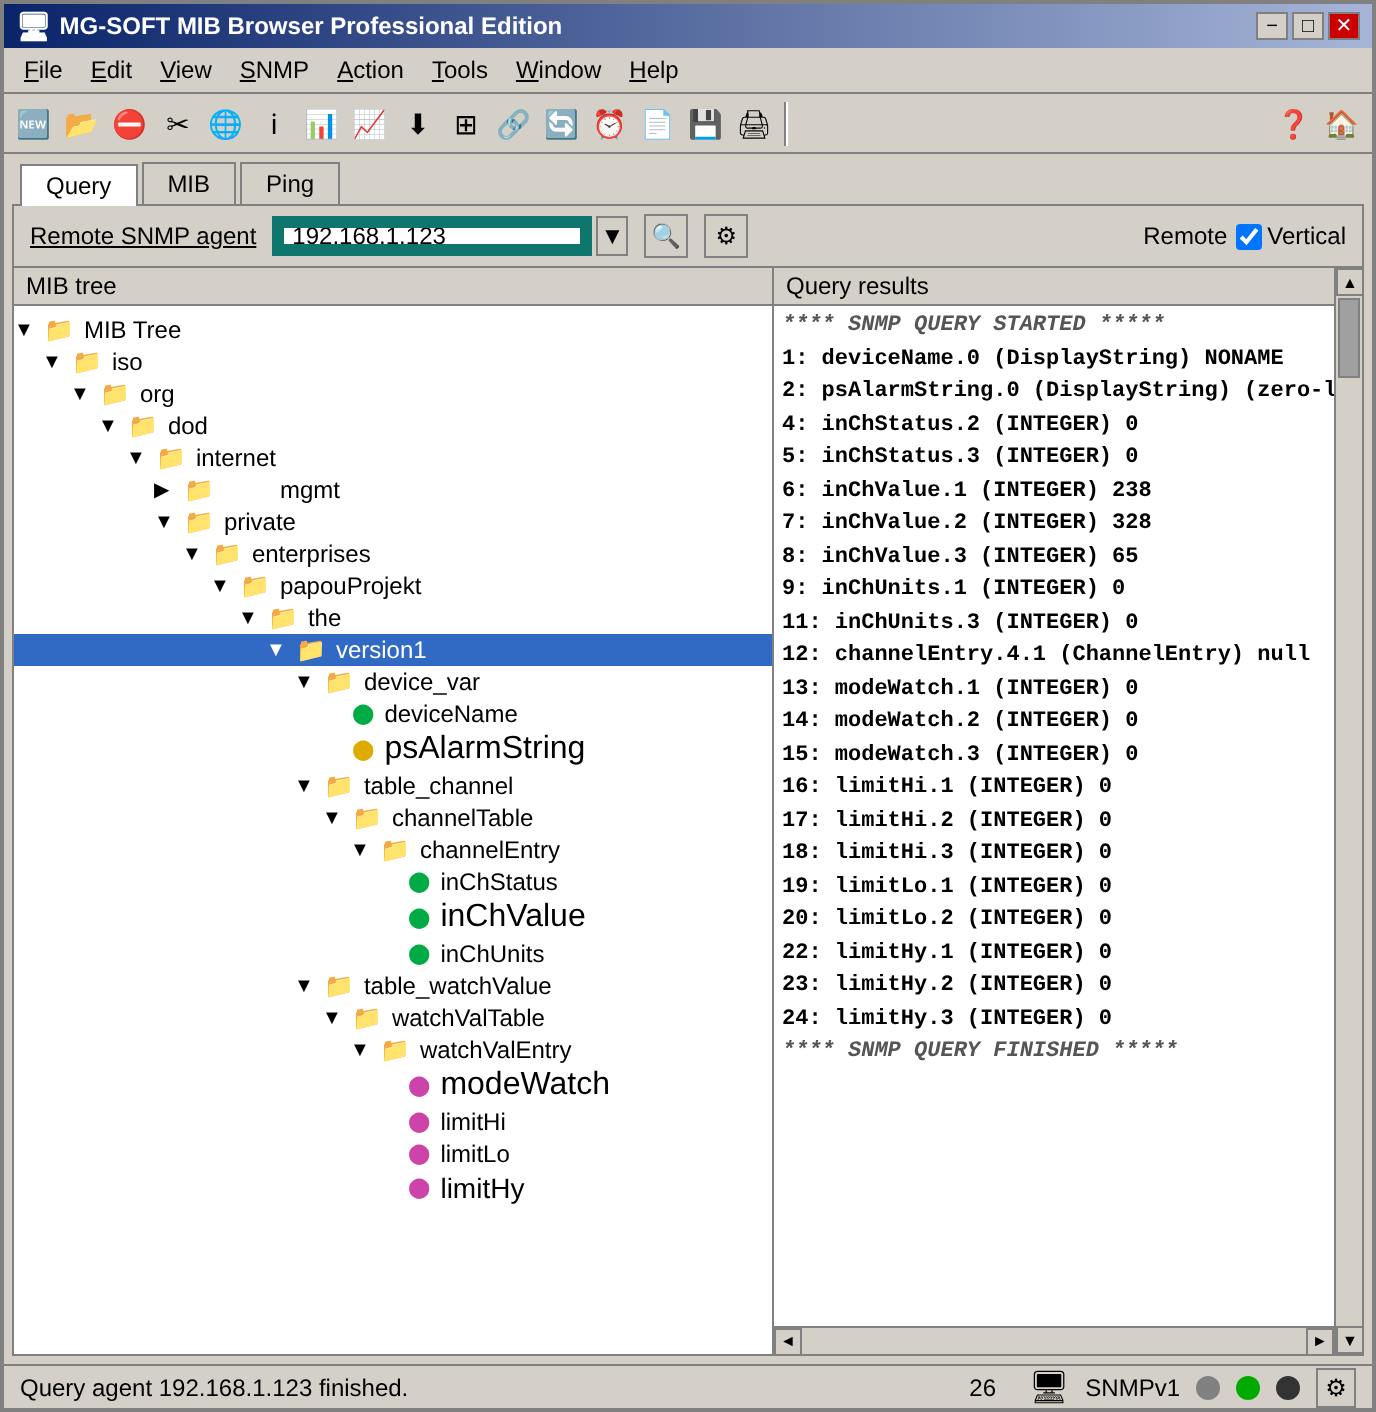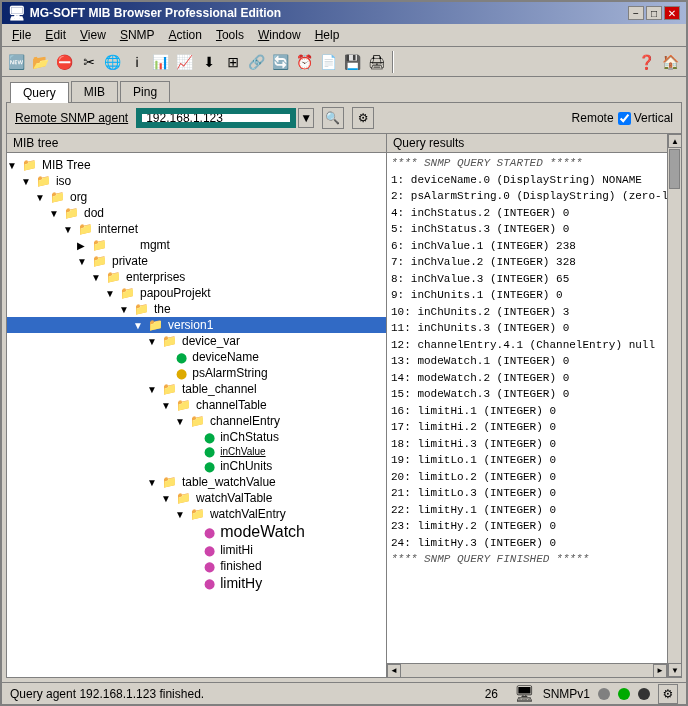--- a/index.html
+++ b/index.html
@@ -41,21 +41,21 @@
     .left-pane { width: 380px; border-right: 1px solid #808080; background: white; overflow: auto; }
     .left-pane-header { background: #d4d0c8; padding: 2px 6px; font-size: 12px; border-bottom: 1px solid #808080; }
 
     .tree-container { padding: 4px 0; }
     .tree-item { display: flex; align-items: center; gap: 3px; padding: 1px 0; cursor: pointer; white-space: nowrap; }
     .tree-item.selected { background: #316ac5; color: white; }
 
     .right-pane { flex: 1; background: white; overflow: hidden; display: flex; flex-direction: column; }
     .right-pane-header { background: #d4d0c8; padding: 2px 6px; font-size: 12px; border-bottom: 1px solid #808080; }
     .query-results { flex: 1; overflow: auto; padding: 2px 4px; font-size: 11px; font-family: 'Courier New', monospace; }
-    .query-results .line { white-space: nowrap; line-height: 1.5; }
+    .query-results .line { white-space: nowrap; line-height: 1.5; font-weight: bold; }
 
     .h-scrollbar { height: 14px; background: #d4d0c8; border-top: 1px solid #808080; display: flex; align-items: center; }
 
     .status-bar { background: #d4d0c8; border-top: 1px solid #808080; padding: 2px 8px; display: flex; align-items: center; font-size: 12px; height: 22px; }
     .status-text { flex: 1; }
     .status-right { display: flex; align-items: center; gap: 8px; margin-left: auto; }
     .status-num { min-width: 30px; text-align: center; }
     .circle { width: 12px; height: 12px; border-radius: 50%; display: inline-block; }
     .circle.gray { background: #808080; }
     .circle.green { background: #00aa00; }
@@ -205,21 +205,21 @@
               <span style="font-size: 12px;">device_var</span>
             </div>
             <div class="tree-item" style="padding-left: 154px;">
               <span style="display: inline-block; width: 12px; font-size: 10px; cursor: pointer;"></span>
               <span style="color: rgb(0, 170, 68); font-size: 10px; margin-right: 2px;">⬤</span>
               <span style="font-size: 12px;">deviceName</span>
             </div>
             <div class="tree-item" style="padding-left: 154px;">
               <span style="display: inline-block; width: 12px; font-size: 10px; cursor: pointer;"></span>
               <span style="color: rgb(221, 170, 0); font-size: 10px; margin-right: 2px;">⬤</span>
-              <span style="font-size: 12px;">psAlarmString</span>
+              <span style="font-size: 16px;">psAlarmString</span>
             </div>
             <div class="tree-item" style="padding-left: 140px;">
               <span style="display: inline-block; width: 12px; font-size: 10px; cursor: pointer;">▼</span>
               <span style="color: rgb(255, 204, 0); font-size: 12px; margin-right: 2px;">📁</span>
               <span style="font-size: 12px;">table_channel</span>
             </div>
             <div class="tree-item" style="padding-left: 154px;">
               <span style="display: inline-block; width: 12px; font-size: 10px; cursor: pointer;">▼</span>
               <span style="color: rgb(255, 204, 0); font-size: 12px; margin-right: 2px;">📁</span>
               <span style="font-size: 12px;">channelTable</span>
@@ -230,21 +230,21 @@
               <span style="font-size: 12px;">channelEntry</span>
             </div>
             <div class="tree-item" style="padding-left: 182px;">
               <span style="display: inline-block; width: 12px; font-size: 10px; cursor: pointer;"></span>
               <span style="color: rgb(0, 170, 68); font-size: 10px; margin-right: 2px;">⬤</span>
               <span style="font-size: 12px;">inChStatus</span>
             </div>
             <div class="tree-item" style="padding-left: 182px;">
               <span style="display: inline-block; width: 12px; font-size: 10px; cursor: pointer;"></span>
               <span style="color: rgb(0, 170, 68); font-size: 10px; margin-right: 2px;">⬤</span>
-              <span style="font-size: 10px; text-decoration: underline;">inChValue</span>
+              <span style="font-size: 16px;">inChValue</span>
             </div>
             <div class="tree-item" style="padding-left: 182px;">
               <span style="display: inline-block; width: 12px; font-size: 10px; cursor: pointer;"></span>
               <span style="color: rgb(0, 170, 68); font-size: 10px; margin-right: 2px;">⬤</span>
               <span style="font-size: 12px;">inChUnits</span>
             </div>
             <div class="tree-item" style="padding-left: 140px;">
               <span style="display: inline-block; width: 12px; font-size: 10px; cursor: pointer;">▼</span>
               <span style="color: rgb(255, 204, 0); font-size: 12px; margin-right: 2px;">📁</span>
               <span style="font-size: 12px;">table_watchValue</span>
@@ -265,21 +265,21 @@
               <span style="font-size: 16px;">modeWatch</span>
             </div>
             <div class="tree-item" style="padding-left: 182px;">
               <span style="display: inline-block; width: 12px; font-size: 10px; cursor: pointer;"></span>
               <span style="color: rgb(204, 68, 170); font-size: 10px; margin-right: 2px;">⬤</span>
               <span style="font-size: 12px;">limitHi</span>
             </div>
             <div class="tree-item" style="padding-left: 182px;">
               <span style="display: inline-block; width: 12px; font-size: 10px; cursor: pointer;"></span>
               <span style="color: rgb(204, 68, 170); font-size: 10px; margin-right: 2px;">⬤</span>
-              <span style="font-size: 12px;">finished</span>
+              <span style="font-size: 12px;">limitLo</span>
             </div>
             <div class="tree-item" style="padding-left: 182px;">
               <span style="display: inline-block; width: 12px; font-size: 10px; cursor: pointer;"></span>
               <span style="color: rgb(204, 68, 170); font-size: 10px; margin-right: 2px;">⬤</span>
               <span style="font-size: 14px;">limitHy</span>
             </div>
           </div>
       </div>
 
       <div class="right-pane" style="display:flex; flex-direction:column;">
@@ -287,32 +287,30 @@
         <div class="query-results" id="query-results">
             <div class="line" style="color: rgb(85, 85, 85); font-style: italic;">**** SNMP QUERY STARTED *****</div>
             <div class="line" style="color: rgb(0, 0, 0);">1: deviceName.0 (DisplayString) NONAME</div>
             <div class="line" style="color: rgb(0, 0, 0);">2: psAlarmString.0 (DisplayString) (zero-length)</div>
             <div class="line" style="color: rgb(0, 0, 0);">4: inChStatus.2 (INTEGER) 0</div>
             <div class="line" style="color: rgb(0, 0, 0);">5: inChStatus.3 (INTEGER) 0</div>
             <div class="line" style="color: rgb(0, 0, 0);">6: inChValue.1 (INTEGER) 238</div>
             <div class="line" style="color: rgb(0, 0, 0);">7: inChValue.2 (INTEGER) 328</div>
             <div class="line" style="color: rgb(0, 0, 0);">8: inChValue.3 (INTEGER) 65</div>
             <div class="line" style="color: rgb(0, 0, 0);">9: inChUnits.1 (INTEGER) 0</div>
-            <div class="line" style="color: rgb(0, 0, 0);">10: inChUnits.2 (INTEGER) 3</div>
             <div class="line" style="color: rgb(0, 0, 0);">11: inChUnits.3 (INTEGER) 0</div>
             <div class="line" style="color: rgb(0, 0, 0);">12: channelEntry.4.1 (ChannelEntry) null</div>
             <div class="line" style="color: rgb(0, 0, 0);">13: modeWatch.1 (INTEGER) 0</div>
             <div class="line" style="color: rgb(0, 0, 0);">14: modeWatch.2 (INTEGER) 0</div>
             <div class="line" style="color: rgb(0, 0, 0);">15: modeWatch.3 (INTEGER) 0</div>
             <div class="line" style="color: rgb(0, 0, 0);">16: limitHi.1 (INTEGER) 0</div>
             <div class="line" style="color: rgb(0, 0, 0);">17: limitHi.2 (INTEGER) 0</div>
             <div class="line" style="color: rgb(0, 0, 0);">18: limitHi.3 (INTEGER) 0</div>
             <div class="line" style="color: rgb(0, 0, 0);">19: limitLo.1 (INTEGER) 0</div>
             <div class="line" style="color: rgb(0, 0, 0);">20: limitLo.2 (INTEGER) 0</div>
-            <div class="line" style="color: rgb(0, 0, 0);">21: limitLo.3 (INTEGER) 0</div>
             <div class="line" style="color: rgb(0, 0, 0);">22: limitHy.1 (INTEGER) 0</div>
             <div class="line" style="color: rgb(0, 0, 0);">23: limitHy.2 (INTEGER) 0</div>
             <div class="line" style="color: rgb(0, 0, 0);">24: limitHy.3 (INTEGER) 0</div>
             <div class="line" style="color: rgb(85, 85, 85); font-style: italic;">**** SNMP QUERY FINISHED *****</div>
           </div>
         <div class="h-scrollbar">
           <button style="width:14px;height:14px;background:#d4d0c8;border:1px solid #808080;font-size:8px;cursor:pointer;">◄</button>
           <div style="flex:1;height:10px;background:#d4d0c8;"></div>
           <button style="width:14px;height:14px;background:#d4d0c8;border:1px solid #808080;font-size:8px;cursor:pointer;">►</button>
         </div>

